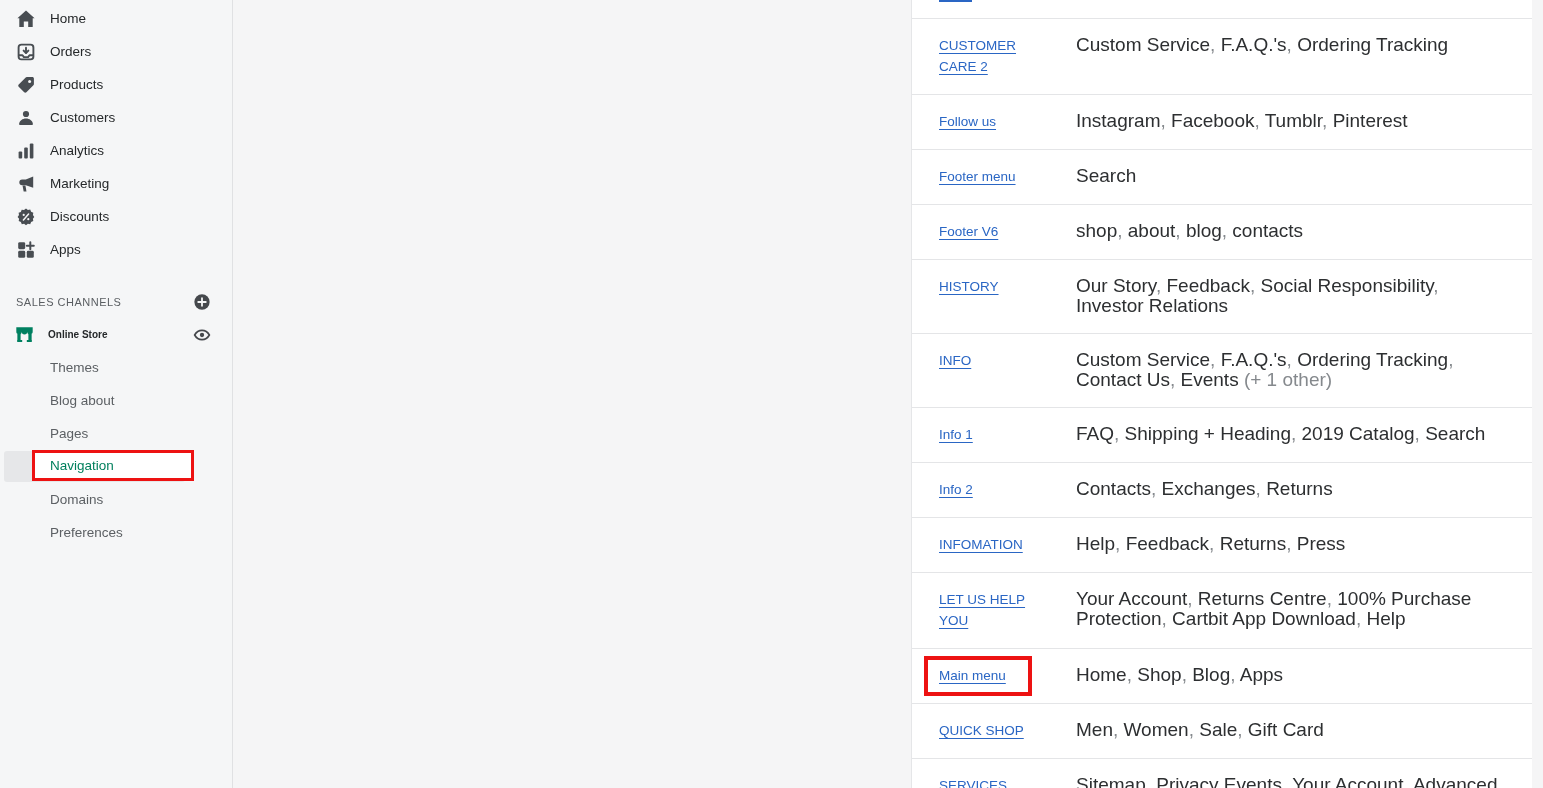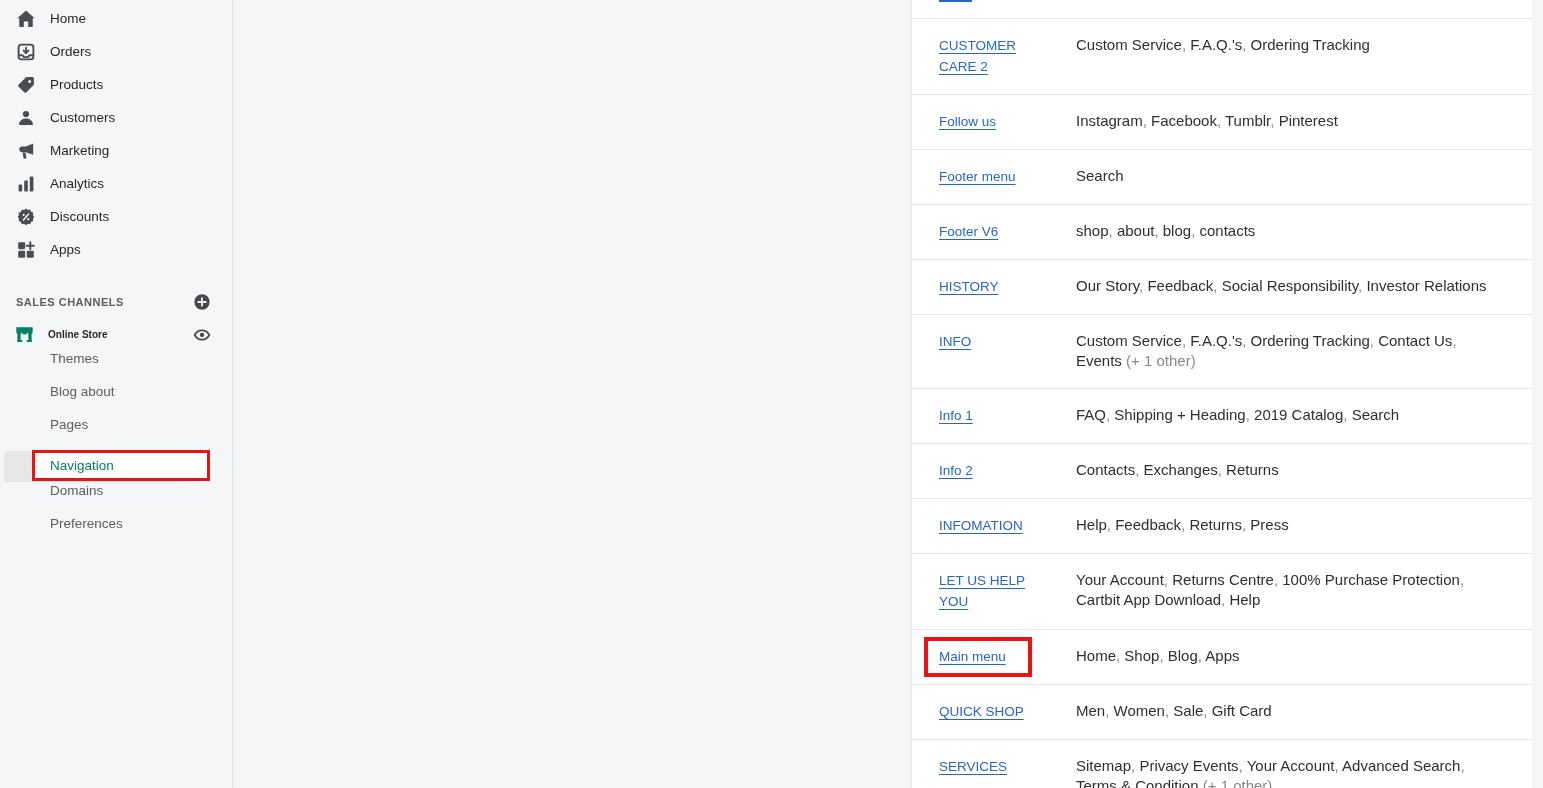--- a/index.html
+++ b/index.html
@@ -21,42 +21,42 @@
     height:33px; display:flex; align-items:center; padding-left:16px;
     cursor:pointer; font-size:13.5px; font-weight:500; color:#25282a;
   }
   .nav-item .ic { width:20px; height:20px; margin-right:14px; color:#484d52; display:inline-flex; }
   .nav-item .ic svg { width:20px; height:20px; }
 
   .sc-header {
     margin-top:19px; height:33px; display:flex; align-items:center;
     justify-content:space-between; padding:0 21px 0 16px;
   }
-  .sc-title { font-size:11px; font-weight:700; letter-spacing:.5px; color:#5a5e62; }
+  .sc-title { font-size:11px; font-weight:400; letter-spacing:.5px; color:#5a5e62; }
   .icon-btn { background:none; border:none; padding:0; cursor:pointer; color:#46494d; display:inline-flex; }
   .icon-btn svg { width:18px; height:18px; }
 
   .store-row {
     height:33px; display:flex; align-items:center; padding:0 21px 0 14px; cursor:pointer;
   }
   .store-row .store-ic { width:21px; height:21px; margin-right:13px; color:#008060; display:inline-flex; }
   .store-row .store-ic svg { width:21px; height:21px; }
   .store-label { flex:1; font-size:10px; font-weight:700; color:#25282a; }
 
   .sub-list { list-style:none; }
   .sub-item {
-    height:33px; display:flex; align-items:flex-start; padding-left:50px;
+    height:33px; display:flex; align-items:center; padding-left:50px;
     font-size:13.5px; color:#5c6064; cursor:pointer; position:relative;
   }
   .sub-item.selected .pill {
     position:absolute; left:4px; right:47px; top:1px; bottom:1px;
     background:#e6e7e9; border-radius:3px;
   }
   .navbox {
-    position:absolute; left:32px; top:0; width:178px; height:31px;
+    position:absolute; left:32px; top:0; width:162px; height:31px;
     border:3px solid #ed1212; background:#ffffff;
     display:flex; align-items:center; padding-left:15px; z-index:2;
   }
   .navbox .sel-label { color:#007f5c; font-weight:500; font-size:13.5px; }
 
   
   .card {
     position:absolute; left:911px; top:0; width:621px; height:800px;
     background:#ffffff; border-left:1px solid #e5e6e8;
   }
@@ -64,21 +64,21 @@
   .partial-underline {
     position:absolute; left:27px; top:0; width:33px; height:2px; background:#2a66c4;
   }
   .t-row {
     display:flex; align-items:flex-start;
     border-top:1px solid #e4e5e7;
     padding:16px 28px 17px 27px;
   }
   .cell-link { width:105px; flex:none; margin-right:32px; position:relative; line-height:20px; }
   .menu-link { color:#2a66c4; font-size:13.5px; text-decoration:underline; text-underline-offset:3px; cursor:pointer; }
-  .cell-items { flex:1; font-size:15px; line-height:20px; color:#2d2f31; }
+  .cell-items { flex:1; font-size:19px; line-height:20px; color:#2d2f31; }
   .sep { color:#85898d; }
   .extra { color:#85898d; }
   .link-annotation {
     position:absolute; left:-15px; top:-9px; width:108px; height:40px;
     border:4px solid #ed1212; pointer-events:none; z-index:2;
   }
 </style>
 </head>
 <body>
 
@@ -118,35 +118,35 @@
             <svg viewBox="0 0 20 20" fill="currentColor">
               <circle cx="10" cy="6" r="3.1"></circle>
               <path d="M10 10.6c3.6 0 6.3 2.2 6.9 5.1.1.7-.4 1.3-1.1 1.3H4.2c-.7 0-1.2-.6-1.1-1.3.6-2.9 3.3-5.1 6.9-5.1z"></path>
             </svg>
           </span>
           <span>Customers</span>
         </li>
         <li class="nav-item">
           <span class="ic">
             <svg viewBox="0 0 20 20" fill="currentColor">
-              <path d="M17.2 2.6v11.2l-7.4-2.6H6.2a2.9 2.9 0 0 1 0-5.8h3.6l7.4-2.8z"></path>
-              <path d="M6.5 11.4l1.2 6h2.8l-1.1-6z"></path>
-            </svg>
-          </span>
-          <span>Marketing</span>
-        </li>
-        <li class="nav-item">
-          <span class="ic">
-            <svg viewBox="0 0 20 20" fill="currentColor">
               <rect x="2.6" y="10.6" width="3.6" height="7" rx="1"></rect>
               <rect x="8.2" y="6.6" width="3.6" height="11" rx="1"></rect>
               <rect x="13.8" y="2.6" width="3.6" height="15" rx="1"></rect>
             </svg>
           </span>
           <span>Analytics</span>
+        </li>
+        <li class="nav-item">
+          <span class="ic">
+            <svg viewBox="0 0 20 20" fill="currentColor">
+              <path d="M17.2 2.6v11.2l-7.4-2.6H6.2a2.9 2.9 0 0 1 0-5.8h3.6l7.4-2.8z"></path>
+              <path d="M6.5 11.4l1.2 6h2.8l-1.1-6z"></path>
+            </svg>
+          </span>
+          <span>Marketing</span>
         </li>
         <li class="nav-item">
           <span class="ic">
             <svg viewBox="0 0 20 20" fill="currentColor">
               <path d="M10 1.6l1.9 1.4 2.3-.4.9 2.2 2.2.9-.4 2.3 1.4 1.9-1.4 1.9.4 2.3-2.2.9-.9 2.2-2.3-.4-1.9 1.4-1.9-1.4-2.3.4-.9-2.2-2.2-.9.4-2.3L1.6 10l1.4-1.9-.4-2.3 2.2-.9.9-2.2 2.3.4L10 1.6z"></path>
               <path d="M7.4 12.9l5.2-5.8" stroke="#f5f6f7" stroke-width="1.5" stroke-linecap="round"></path>
               <circle cx="7.7" cy="7.9" r="1.1" fill="#f5f6f7"></circle>
               <circle cx="12.3" cy="12.2" r="1.1" fill="#f5f6f7"></circle>
             </svg>
           </span>

